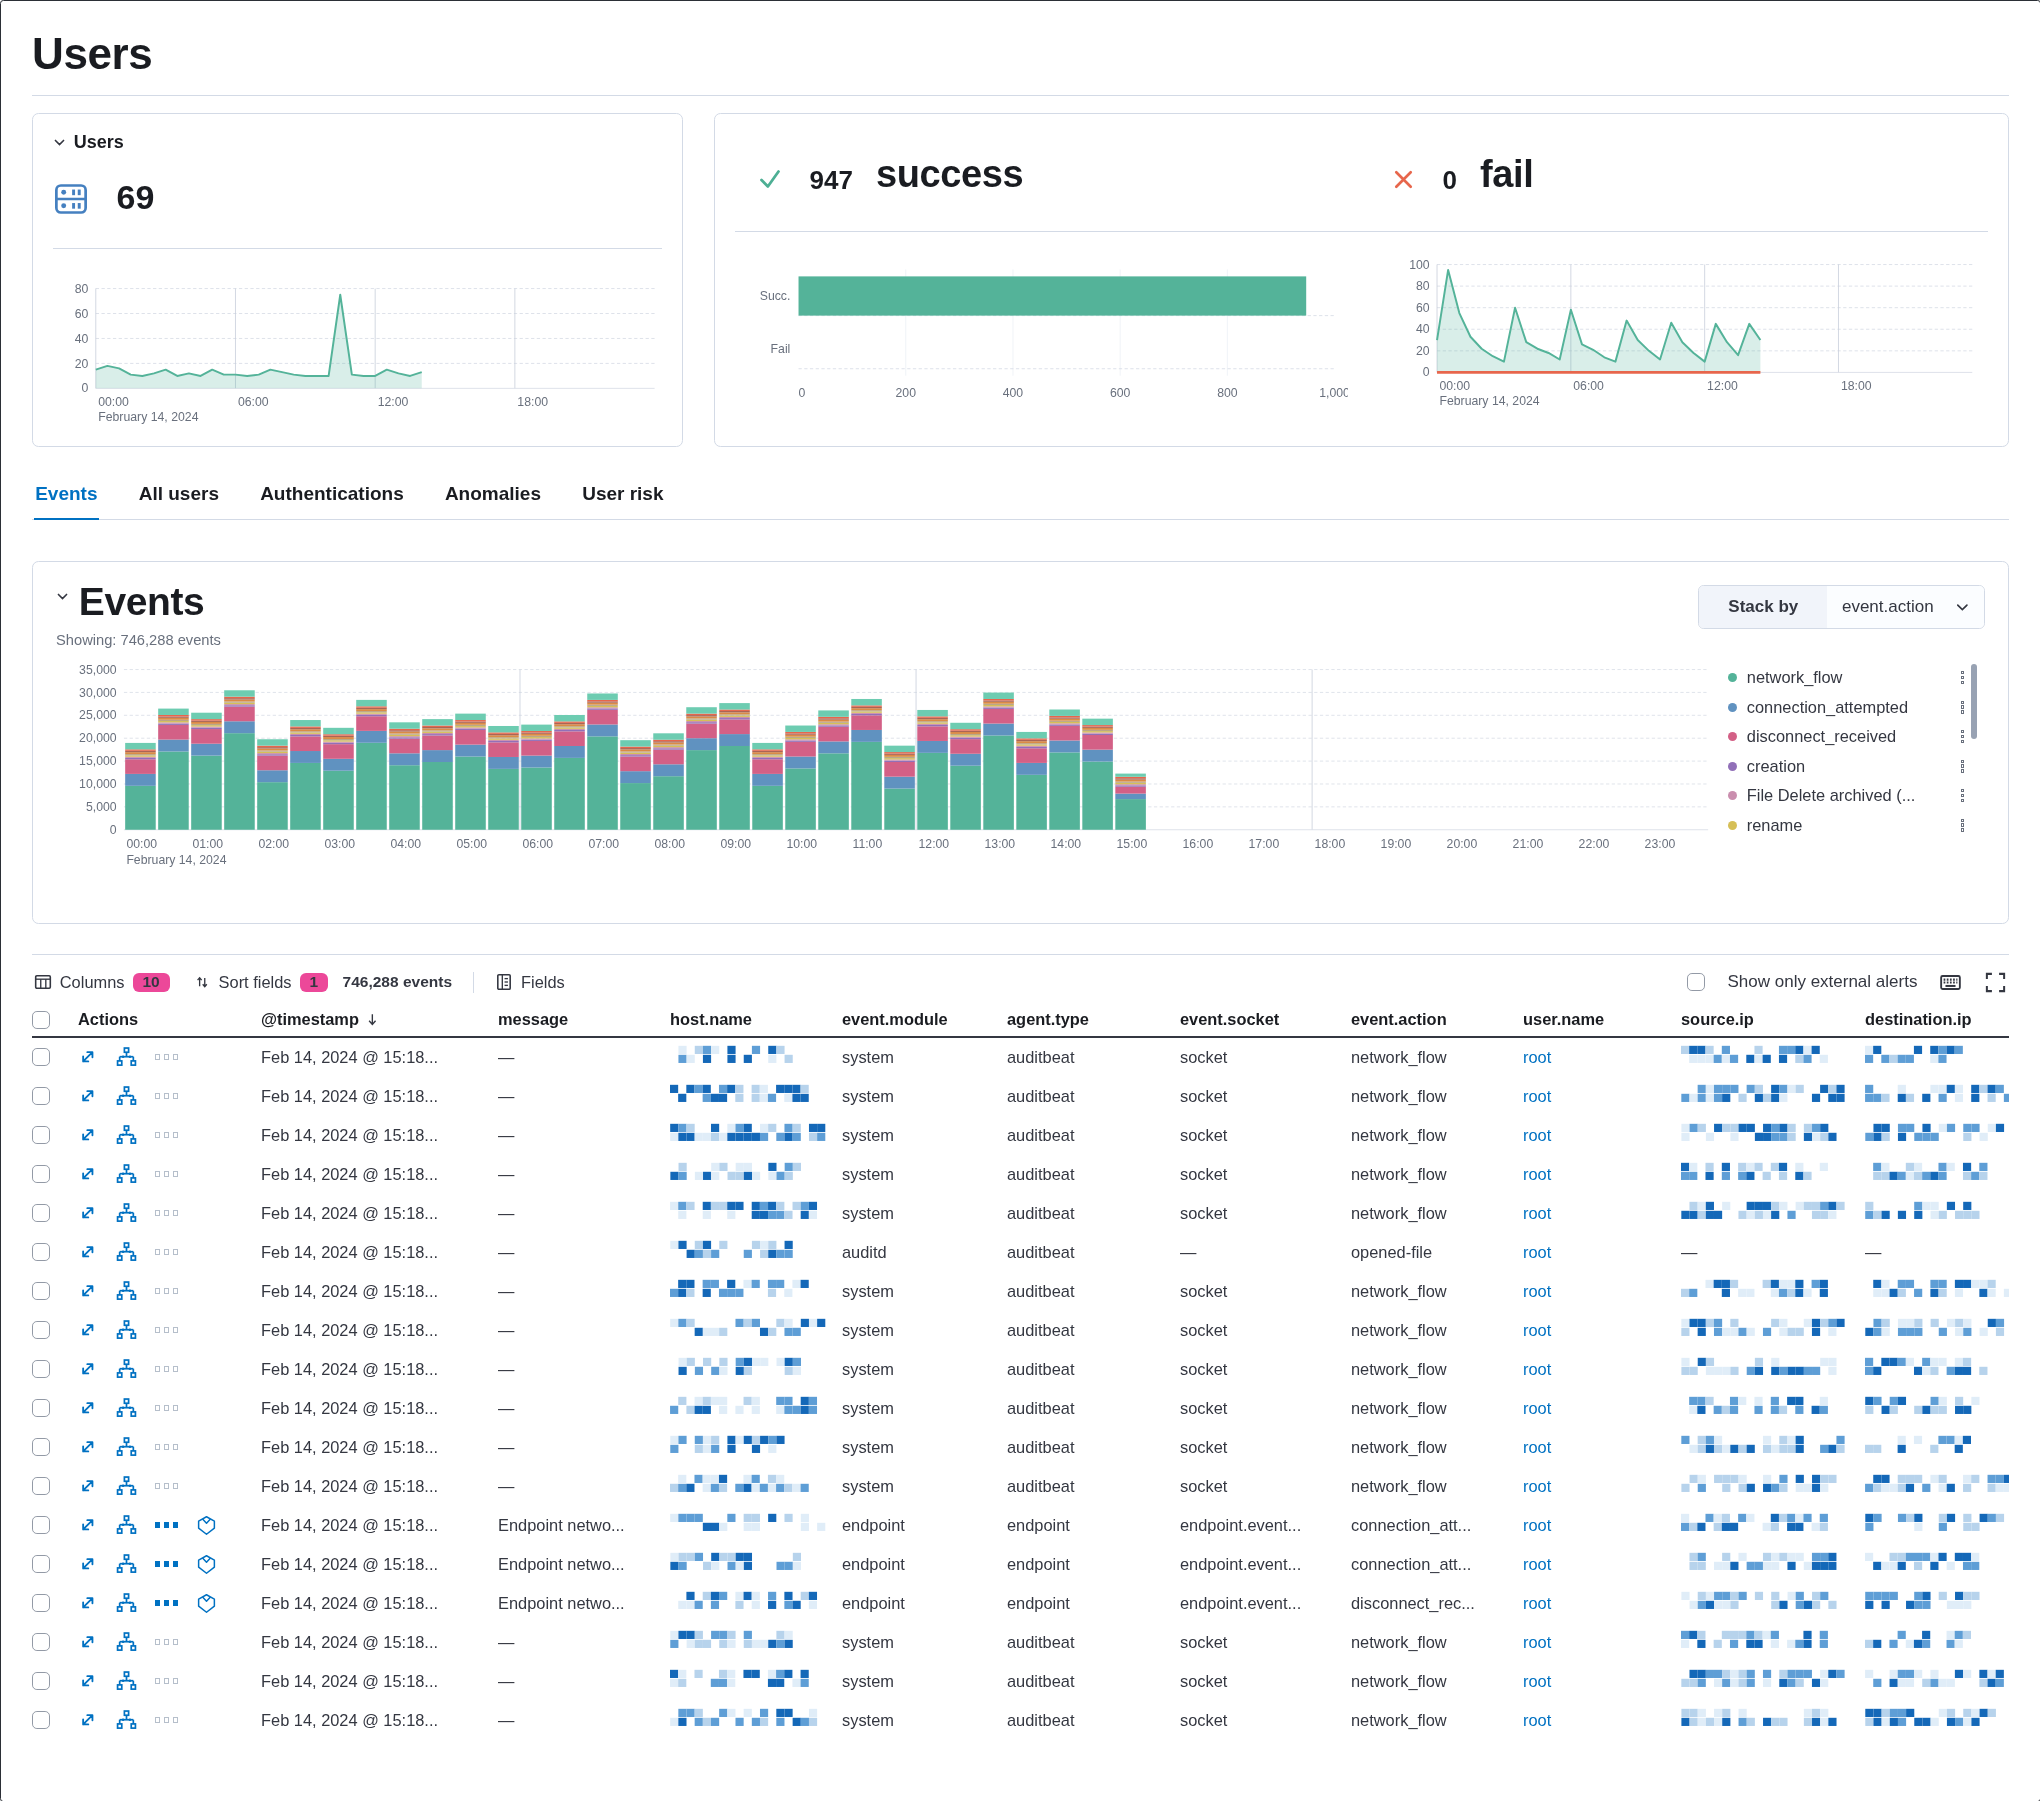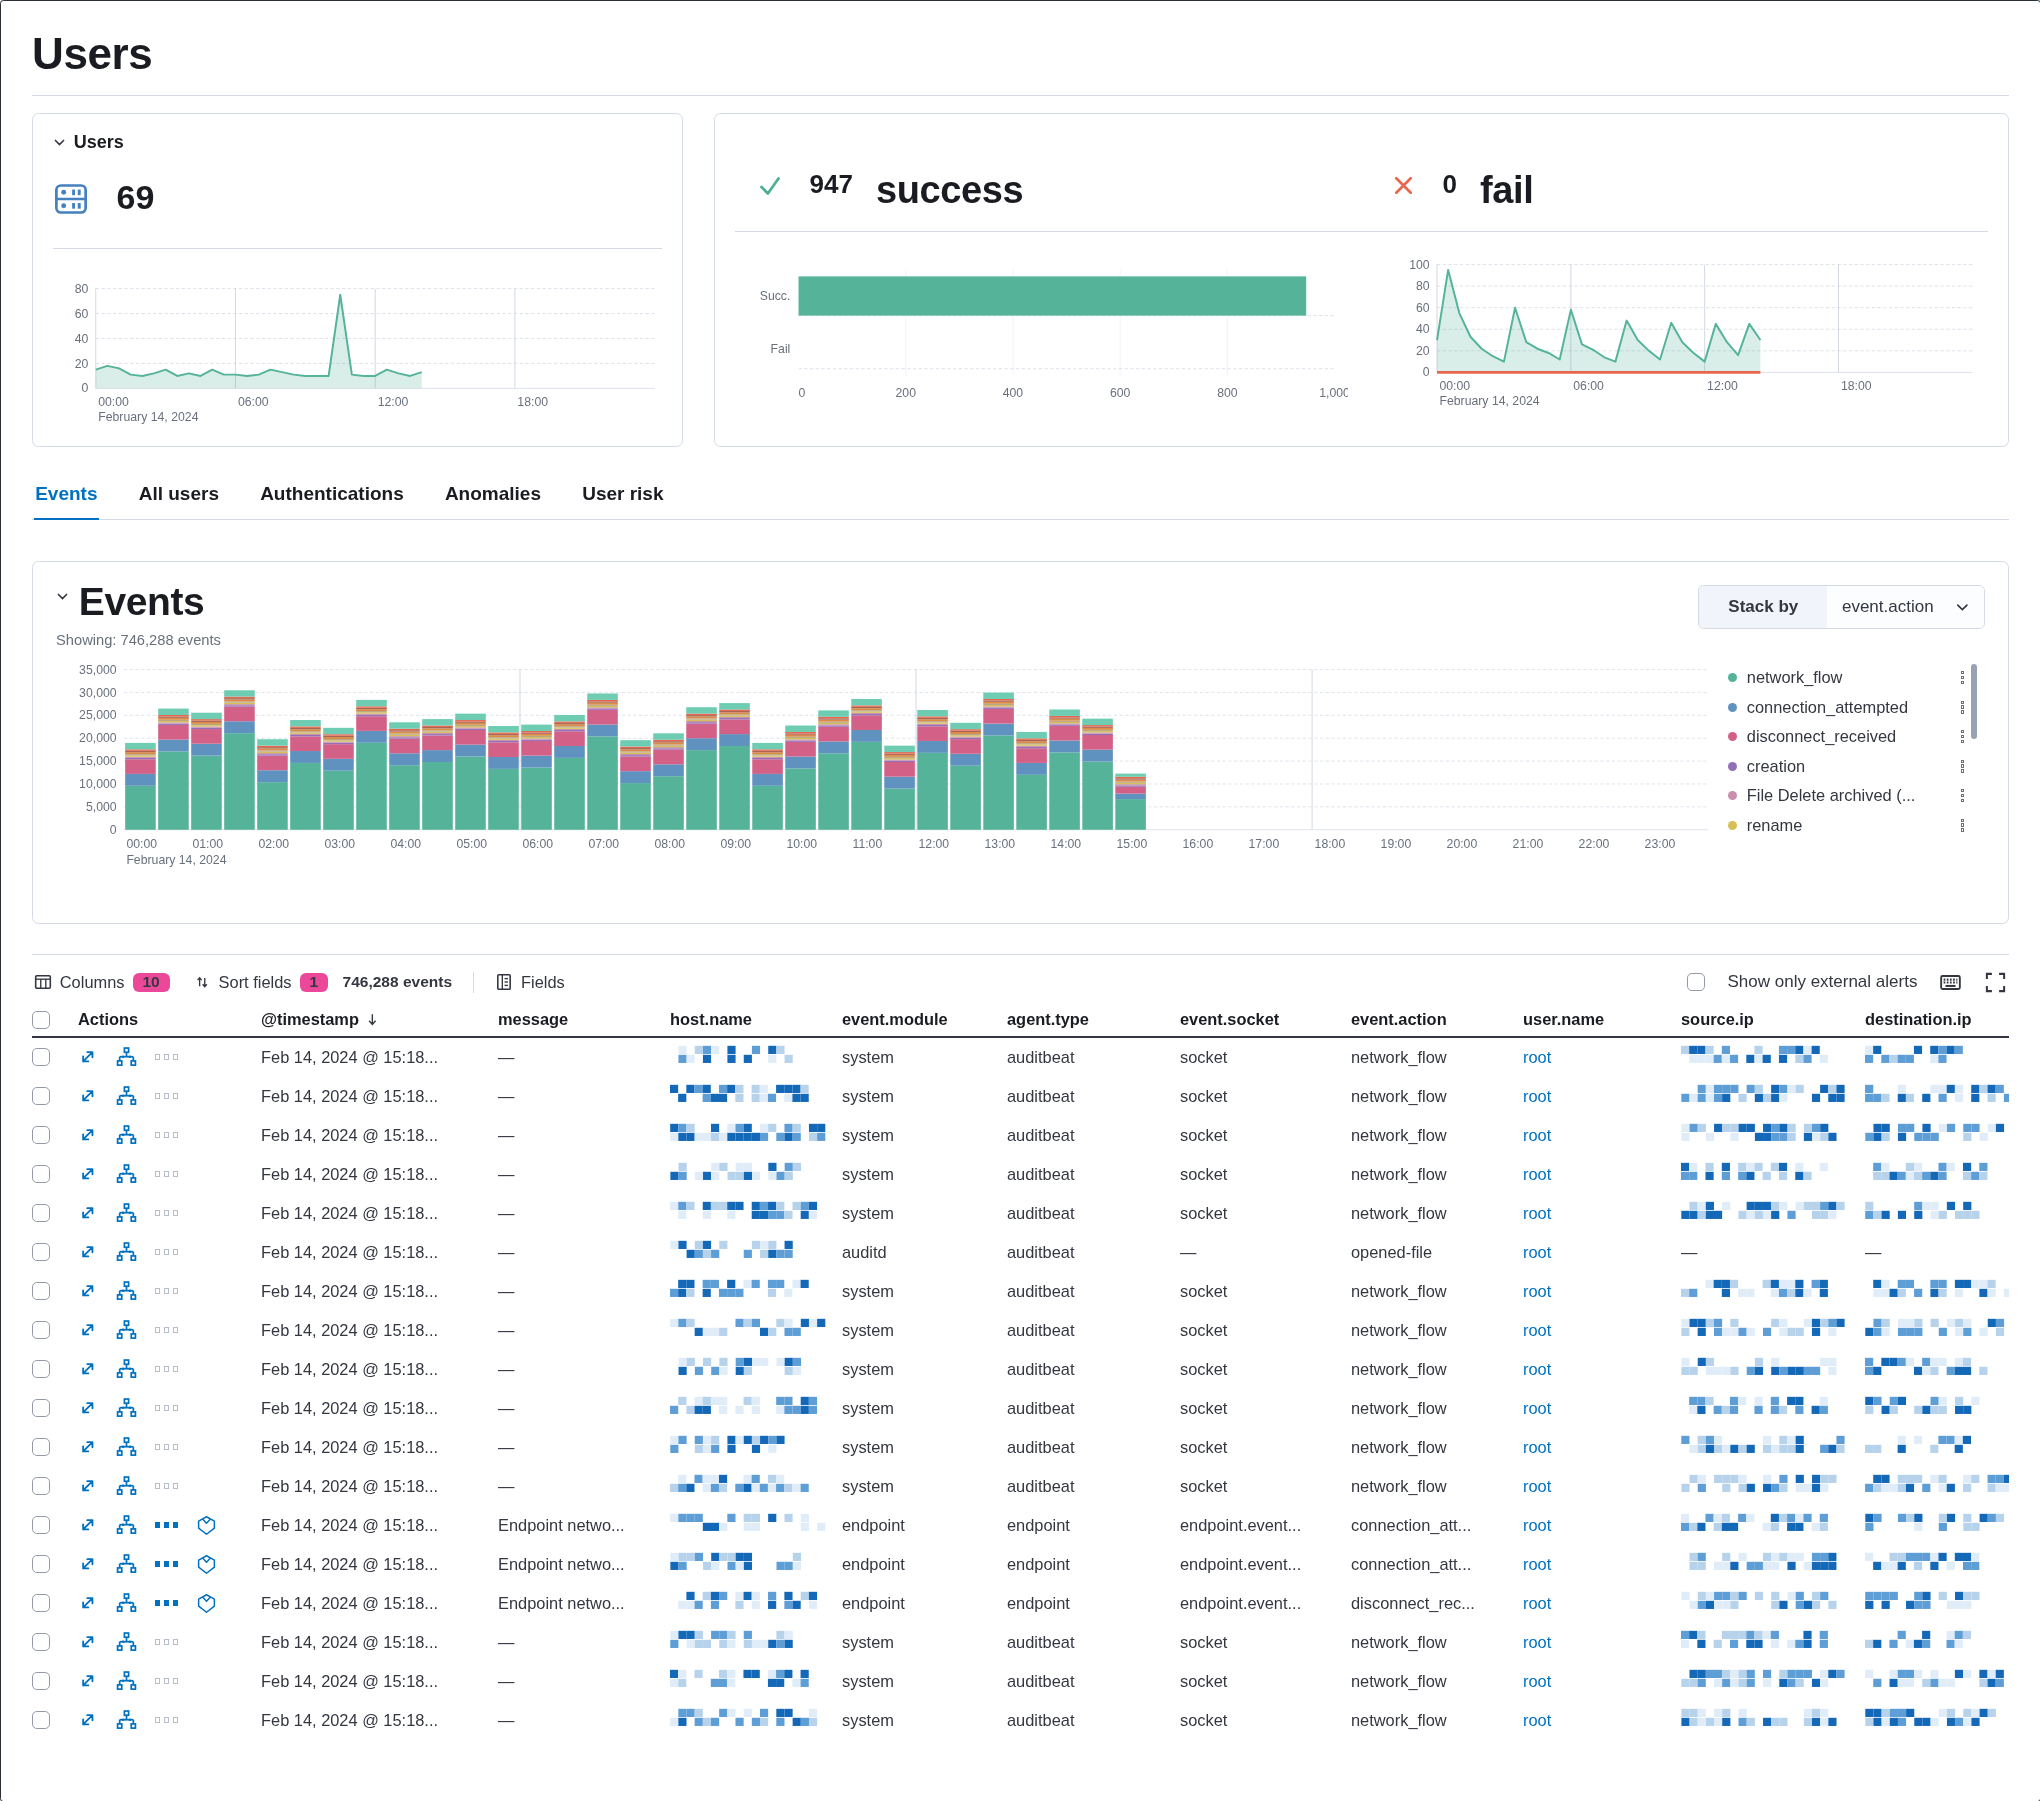--- a/index.html
+++ b/index.html
@@ -20,21 +20,21 @@
   .users-panel { width:651px; }
   .auth-panel { flex:1; position:relative; }
   .panel-title-row { display:flex; align-items:center; gap:8.2px; }
   .panel-title { font-size:18px; font-weight:700; color:#1a1c21; }
   .chev { width:13px; height:13px; flex:0 0 auto; }
   .metric-row { display:flex; align-items:flex-end; gap:28px; margin-top:21px; height:46px; }
   .metric-count { font-size:34px; font-weight:800; color:#1a1c21; }
   .inner-divider { border:none; border-top:0.8px solid #d3dae6; margin-top:31px; }
   .spark-wrap { margin-top:33px; height:146px; }
   .auth-metrics { position:relative; margin-top:21px; height:47px; }
-  .auth-group { display:flex; align-items:flex-start; gap:23px; position:absolute; top:16px; }
+  .auth-group { display:flex; align-items:flex-end; gap:23px; position:absolute; top:0; }
   .auth-group.success { left:18px; }
   .auth-group.fail { left:52%; }
   .auth-count { font-size:26px; font-weight:800; color:#1a1c21; }
   .auth-label { font-size:38px; font-weight:800; color:#1a1c21; letter-spacing:-0.4px; }
   .auth-charts { display:flex; margin-top:26px; gap:46px; padding:0 6.5px; }
   .auth-bar-wrap { width:607px; height:152px; }
   .auth-area-wrap { flex:1; height:152px; }
 
   
   .tabs { display:flex; gap:38px; margin-top:28px; border-bottom:0.8px solid #d3dae6; padding:0 1.6px; }

